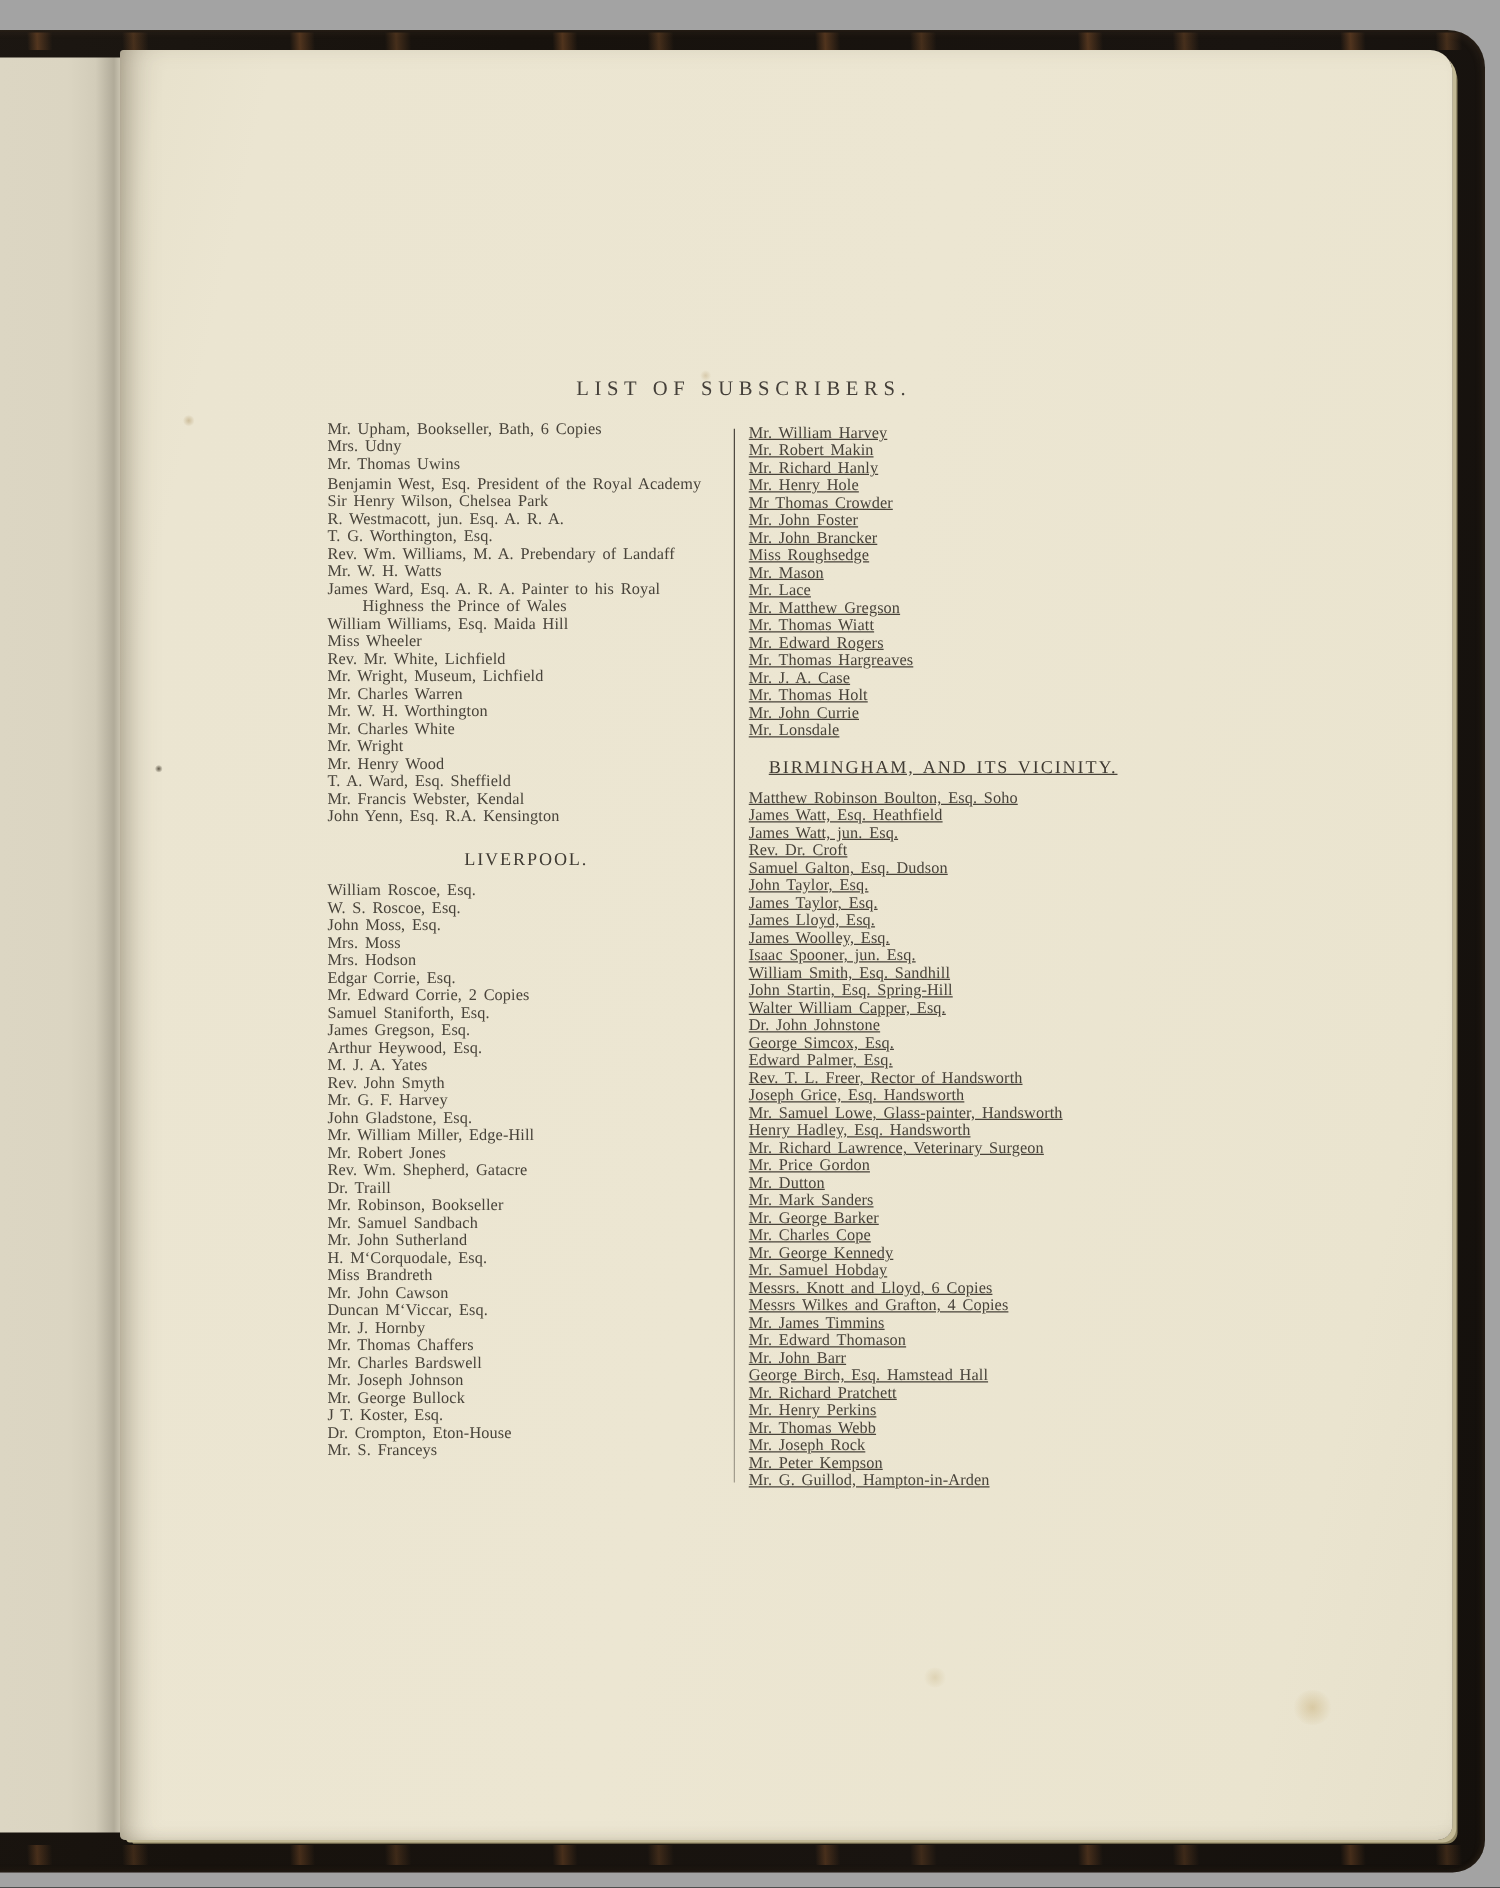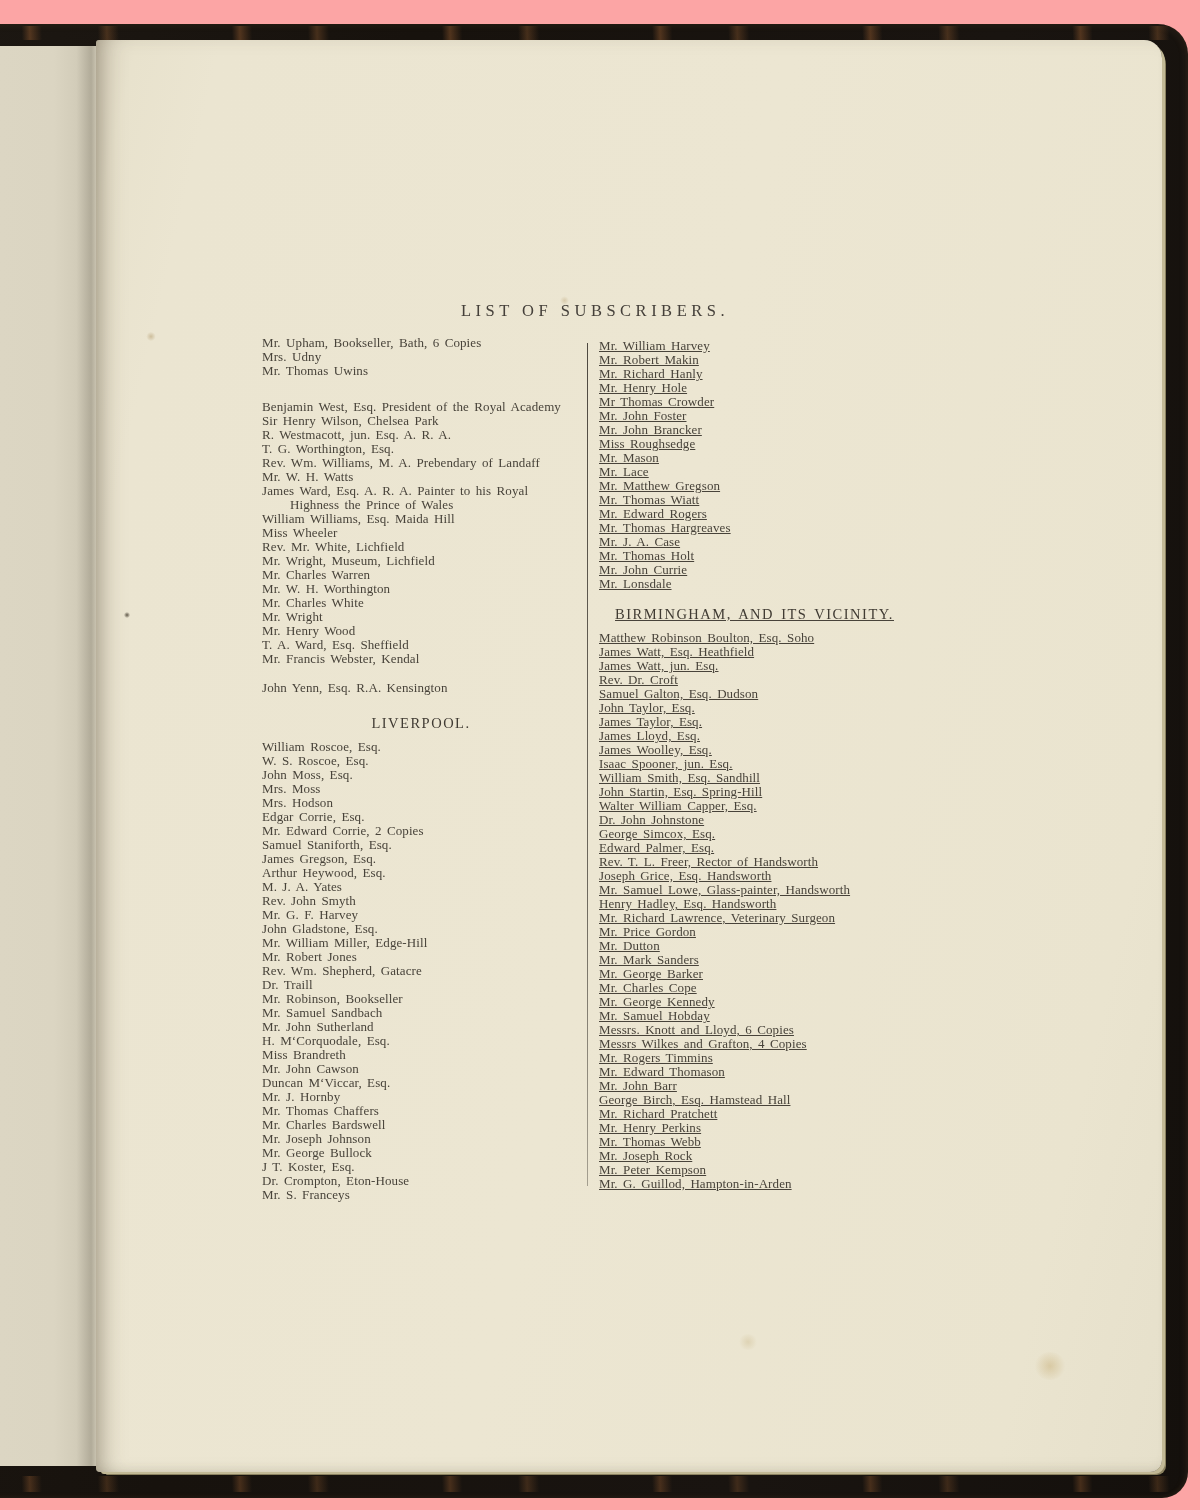--- a/index.html
+++ b/index.html
@@ -1,16 +1,16 @@
 <!DOCTYPE html>
 <html><head>
 <meta charset="utf-8">
 <style>
   html,body{margin:0;padding:0;background:#0a0a0c;}
-  .scene{position:relative;width:1200px;height:1510px;overflow:hidden;background:#fca5a5;
+  .scene{position:relative;width:1200px;height:1510px;overflow:hidden;background:#a3a3a3;
          font-family:"Liberation Serif","DejaVu Serif",serif;}
   
   .cover{position:absolute;left:-30px;top:24px;width:1218px;height:1474px;
          background:linear-gradient(100deg,#1c1712 0%,#17120d 30%,#191410 70%,#14100c 100%);
          border-radius:0 30px 26px 0;
          box-shadow:inset -3px 2px 6px rgba(140,110,70,.12), inset 0 -2px 5px rgba(120,90,55,.10);}
   .worn{position:absolute;left:-30px;width:1218px;height:14px;opacity:.9;
         background:repeating-linear-gradient(88deg,
           rgba(139,86,45,0) 0px, rgba(139,86,45,0) 52px,
           rgba(139,86,45,.55) 60px, rgba(139,86,45,0) 72px,
@@ -39,22 +39,22 @@
   .title{position:absolute;left:262px;top:301px;width:666px;text-align:center;
          font-size:16.5px;letter-spacing:4.5px;color:#45403a;white-space:nowrap;}
   .divider{position:absolute;left:587px;top:343px;width:1.4px;height:843px;
          background:linear-gradient(to bottom,rgba(56,51,44,.88),rgba(56,51,44,.7) 65%,rgba(56,51,44,.4));}
   .col{position:absolute;font-size:13px;line-height:14px;color:#48433a;
        letter-spacing:.1px;word-spacing:2px;}
   #col-left{left:262px;top:336px;width:318px;}
   #col-right{left:599px;top:339px;width:311px;text-decoration:underline;}
   .line{white-space:nowrap;}
   .line.indent{padding-left:28px;}
-  .g2{margin-top:22px;}
-  .g3{margin-top:15px;}
+  .g2{margin-top:2px;}
+  .g3{}
   .sec-header{font-size:14.5px;line-height:22px;letter-spacing:1.5px;text-align:center;
               color:#403b33;white-space:nowrap;}
   #liv-header{margin-top:17px;}
   #liv-lines{margin-top:6px;}
   #bir-header{margin-top:12px;}
   #bir-lines{margin-top:6px;}
 </style>
 </head>
 <body>
 
@@ -193,21 +193,21 @@
         <div class="line">Mr. Richard Lawrence, Veterinary Surgeon</div>
         <div class="line">Mr. Price Gordon</div>
         <div class="line">Mr. Dutton</div>
         <div class="line">Mr. Mark Sanders</div>
         <div class="line">Mr. George Barker</div>
         <div class="line">Mr. Charles Cope</div>
         <div class="line">Mr. George Kennedy</div>
         <div class="line">Mr. Samuel Hobday</div>
         <div class="line">Messrs. Knott and Lloyd, 6 Copies</div>
         <div class="line">Messrs Wilkes and Grafton, 4 Copies</div>
-        <div class="line">Mr. Rogers Timmins</div>
+        <div class="line">Mr. James Timmins</div>
         <div class="line">Mr. Edward Thomason</div>
         <div class="line">Mr. John Barr</div>
         <div class="line">George Birch, Esq. Hamstead Hall</div>
         <div class="line">Mr. Richard Pratchett</div>
         <div class="line">Mr. Henry Perkins</div>
         <div class="line">Mr. Thomas Webb</div>
         <div class="line">Mr. Joseph Rock</div>
         <div class="line">Mr. Peter Kempson</div>
         <div class="line">Mr. G. Guillod, Hampton-in-Arden</div>
       </div>

